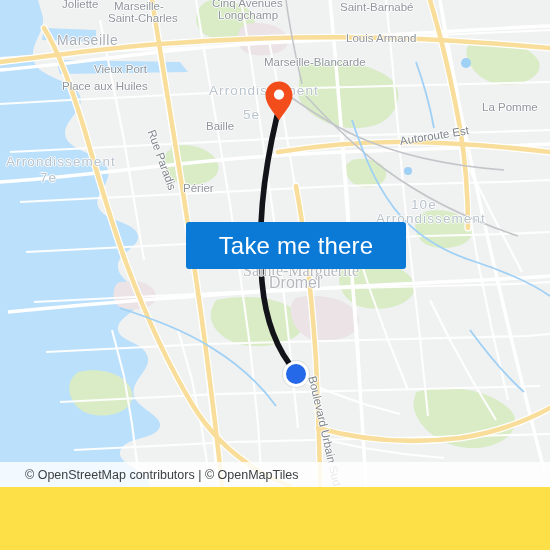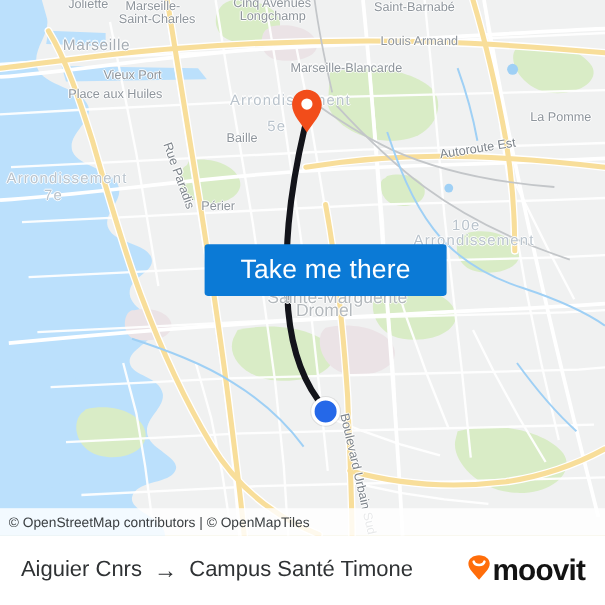--- a/index.html
+++ b/index.html
@@ -114,21 +114,21 @@
   #attribution-bar {
     position: absolute;
     left: 0;
     top: 462px;
     width: 550px;
     height: 25px;
     background: rgba(255,255,255,.82);
     display: flex;
     align-items: center;
     box-sizing: border-box;
-    padding-left: 8px;
+    padding-left: 25px;
   }
   #attribution-text {
     font-size: 12.5px;
     color: #3c4043;
     white-space: nowrap;
   }
 
   
   #footer {
     position: absolute;
@@ -305,21 +305,21 @@
         <div class="mlabel district" style="left: 209px; top: 84px;">Arrondissement</div>
         <div class="mlabel place" style="left: 264px; top: 56px;">Marseille-Blancarde</div>
         <div class="mlabel place" style="left: 482px; top: 101px;">La Pomme</div>
         <div class="mlabel place" style="left: 62px; top: 80px;">Place aux Huiles</div>
         <div class="mlabel place" style="left: 206px; top: 120px; text-align: center;">Baille</div>
         <div class="mlabel district" style="left: 40px; top: 141px; margin-top: 30px;">7e</div>
         <div class="mlabel district" style="left: 6px; top: 155px;">Arrondissement</div>
         <div class="mlabel place" style="left: 183px; top: 182px;">Périer</div>
         <div class="mlabel district" style="left: 411px; top: 198px;">10e</div>
         <div class="mlabel district" style="left: 376px; top: 212px;">Arrondissement</div>
-        <div class="mlabel hidden-label" style="left: 243px; top: 262px;">Sainte-Marguerite</div>
+        <div class="mlabel hidden-label" style="left: 243px; top: 262px; font-family: Liberation Serif, serif;">Sainte-Marguerite</div>
         <div class="mlabel hidden-label" style="left: 269px; top: 274px; text-align: center;">Dromel</div>
         <div class="mlabel road" style="left: 151px; top: 124px; transform: rotate(70deg); transform-origin: left center;">Rue Paradis</div>
         <div class="mlabel road" style="left: 400px; top: 135px; transform: rotate(-9deg); transform-origin: left center;">Autoroute Est</div>
         <div class="mlabel road" style="left: 312px; top: 370px; transform: rotate(77deg); transform-origin: left center;">Boulevard Urbain Sud (BUS)</div>
       </div>
 
     <div id="pin-marker">
       <svg viewBox="0 0 30 42" width="30" height="42">
         <path d="M15 1.5 C7.3 1.5 1.5 7.5 1.5 15.2 C1.5 24.6 10.6 33 15 40.5
                  C19.4 33 28.5 24.6 28.5 15.2 C28.5 7.5 22.7 1.5 15 1.5 Z" fill="#f24d1a"></path>
@@ -329,30 +329,13 @@
 
     <div id="dot-marker"></div>
 
     <button id="cta-button">Take me there</button>
 
     <div id="attribution-bar">
       <span id="attribution-text">© OpenStreetMap contributors | © OpenMapTiles</span>
     </div>
   </div>
 
-  <div id="footer">
-    <div id="route-summary">
-      <span>Aiguier Cnrs</span>
-      <span id="route-arrow-icon">→</span>
-      <span>Campus Santé Timone</span>
-    </div>
-    <div id="brand-logo">
-      <span>
-        <svg width="21" height="24" viewBox="0 0 21 24">
-          <path d="M10.5 23 C6.2 17.6 0.8 13.4 0.8 8.4 C0.8 3.9 5.1 0.7 10.5 0.7
-                   C15.9 0.7 20.2 3.9 20.2 8.4 C20.2 13.4 14.8 17.6 10.5 23 Z" fill="#ff6d0a"></path>
-          <path d="M5.6 6.6 C6.6 10.6 14.4 10.6 15.4 6.6" stroke="#ffffff" stroke-width="2.3" fill="none" stroke-linecap="round"></path>
-        </svg>
-      </span>
-      <span id="brand-wordmark">moovit</span>
-    </div>
-  </div>
 </div>
 
 </body></html>

